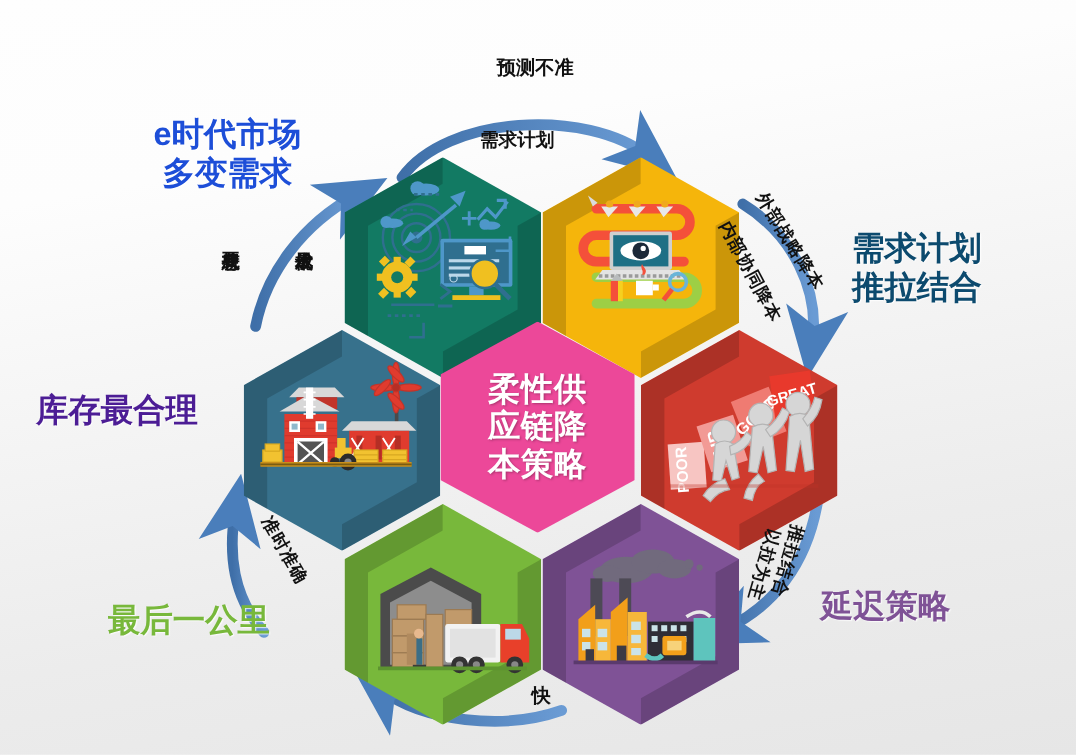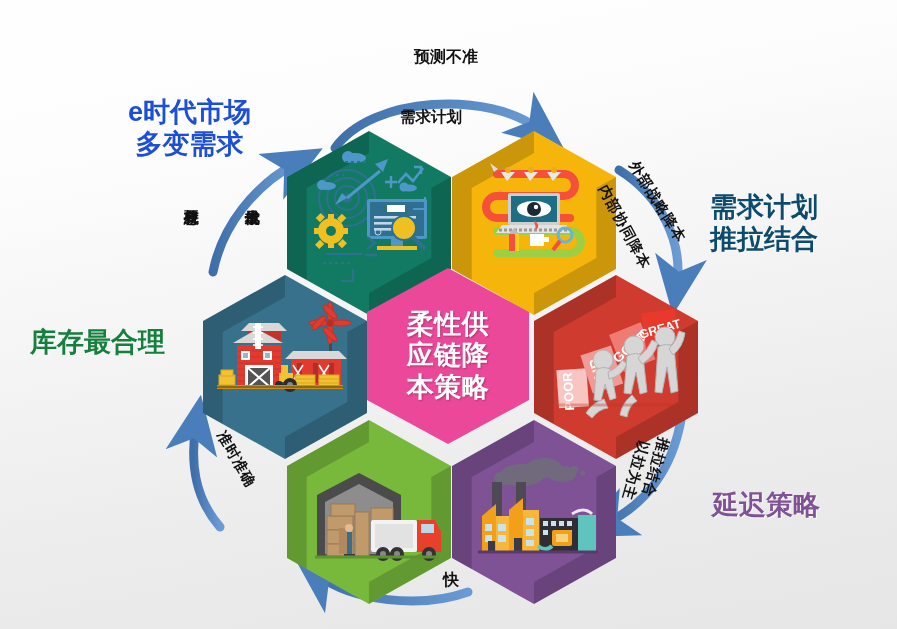--- a/index.html
+++ b/index.html
@@ -394,24 +394,25 @@
 本策略</div>
   </div>
 
   <div class="olabel" style="left:128px;top:97px;font-size:27px;color:#1d4ed8;text-align:center;">e时代市场
 多变需求</div>
 
   <div class="olabel" style="left:710px;top:192px;font-size:27px;color:#0c4a6e;">需求计划
 推拉结合</div>
 
 
-  <div class="olabel" style="left:684px;top:490px;font-size:27px;color:#7f5296;margin-left:28px;">延迟策略</div>
-
-
-  <div class="olabel" style="left:30px;top:327px;font-size:27px;color:#15803d;">库存最合理</div>
+  <div class="olabel" style="left:684px;top:490px;font-size:27px;color:#7f5296;">延迟策略</div>
+
+  <div class="olabel" style="left:90px;top:502px;font-size:27px;color:#78b83b;">最后一公里</div>
+
+  <div class="olabel" style="left:30px;top:327px;font-size:27px;color:#4c1d95;">库存最合理</div>
 
   <div class="slabel" style="left:414px;top:47px;font-size:16px;">预测不准</div>
 
   <div class="slabel" style="left:400px;top:107px;font-size:15.5px;">需求计划</div>
 
   <div class="rlabel" style="left:640px;top:158px;transform:rotate(58deg);transform-origin:left top;">外部战略降本</div>
 
   <div class="rlabel" style="left:610px;top:182px;transform:rotate(62deg);transform-origin:left top;">内部协同降本</div>
 
   <div class="rlabel" style="left:672px;top:440px;transform:rotate(106deg);transform-origin:left top;">推拉结合</div>

